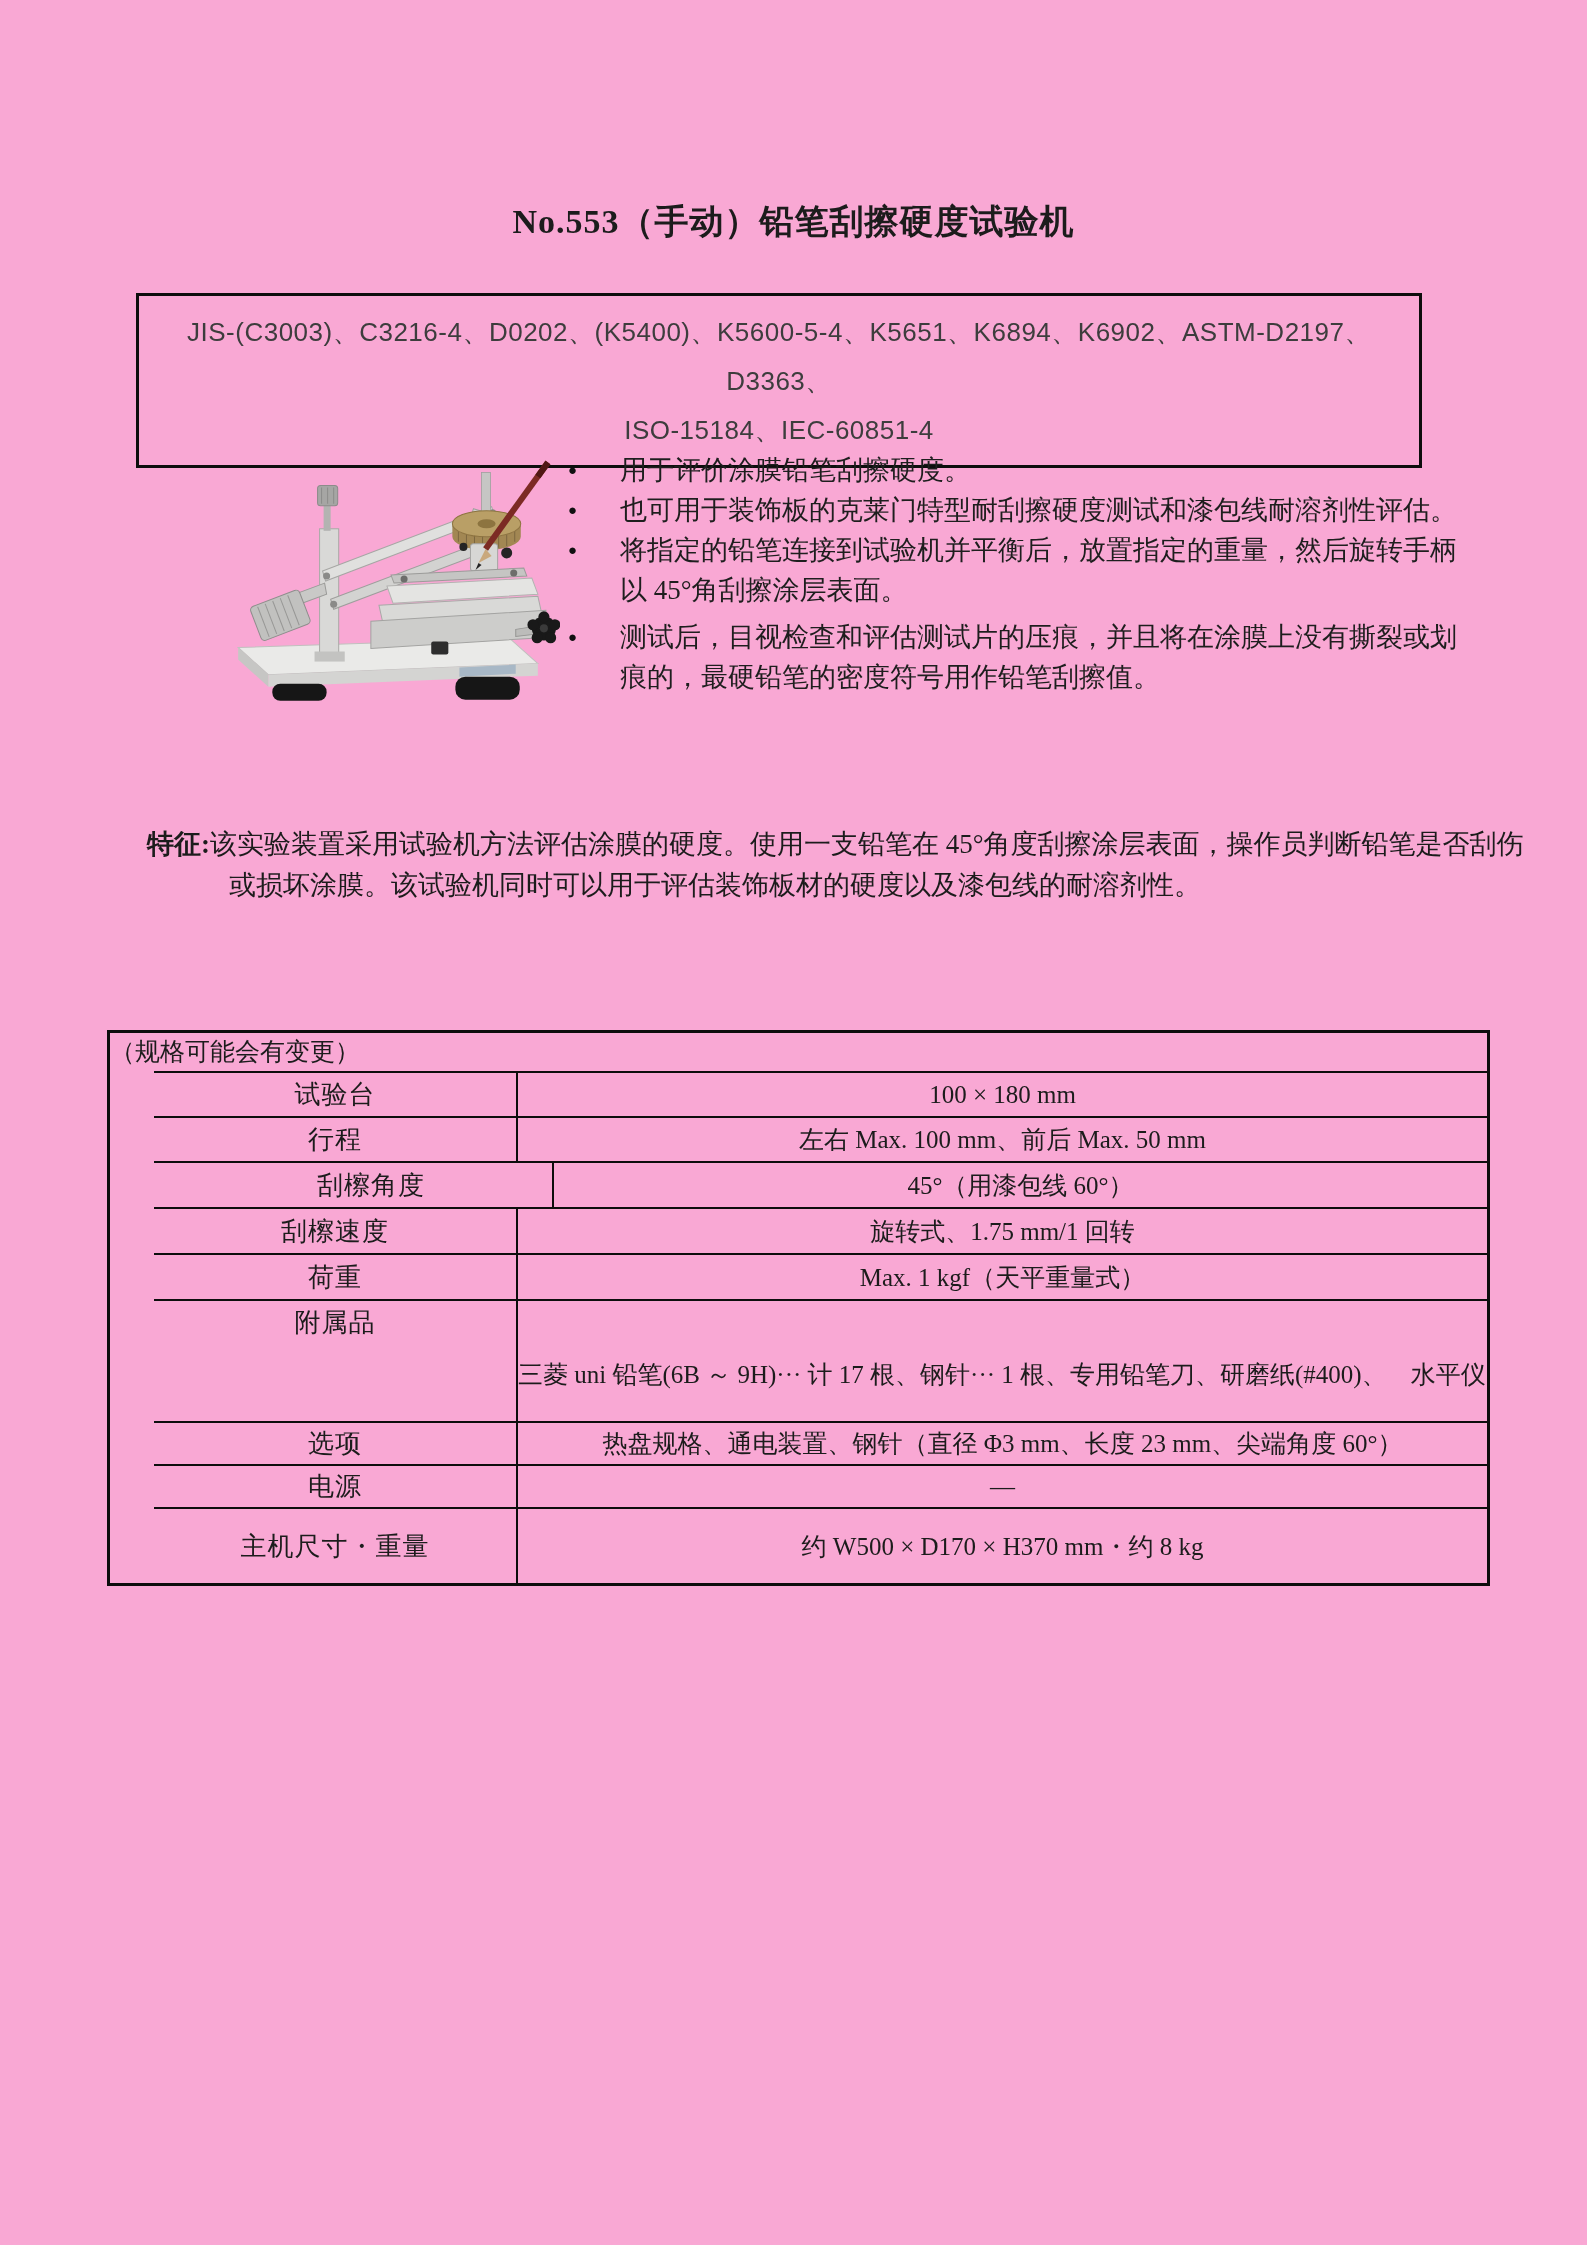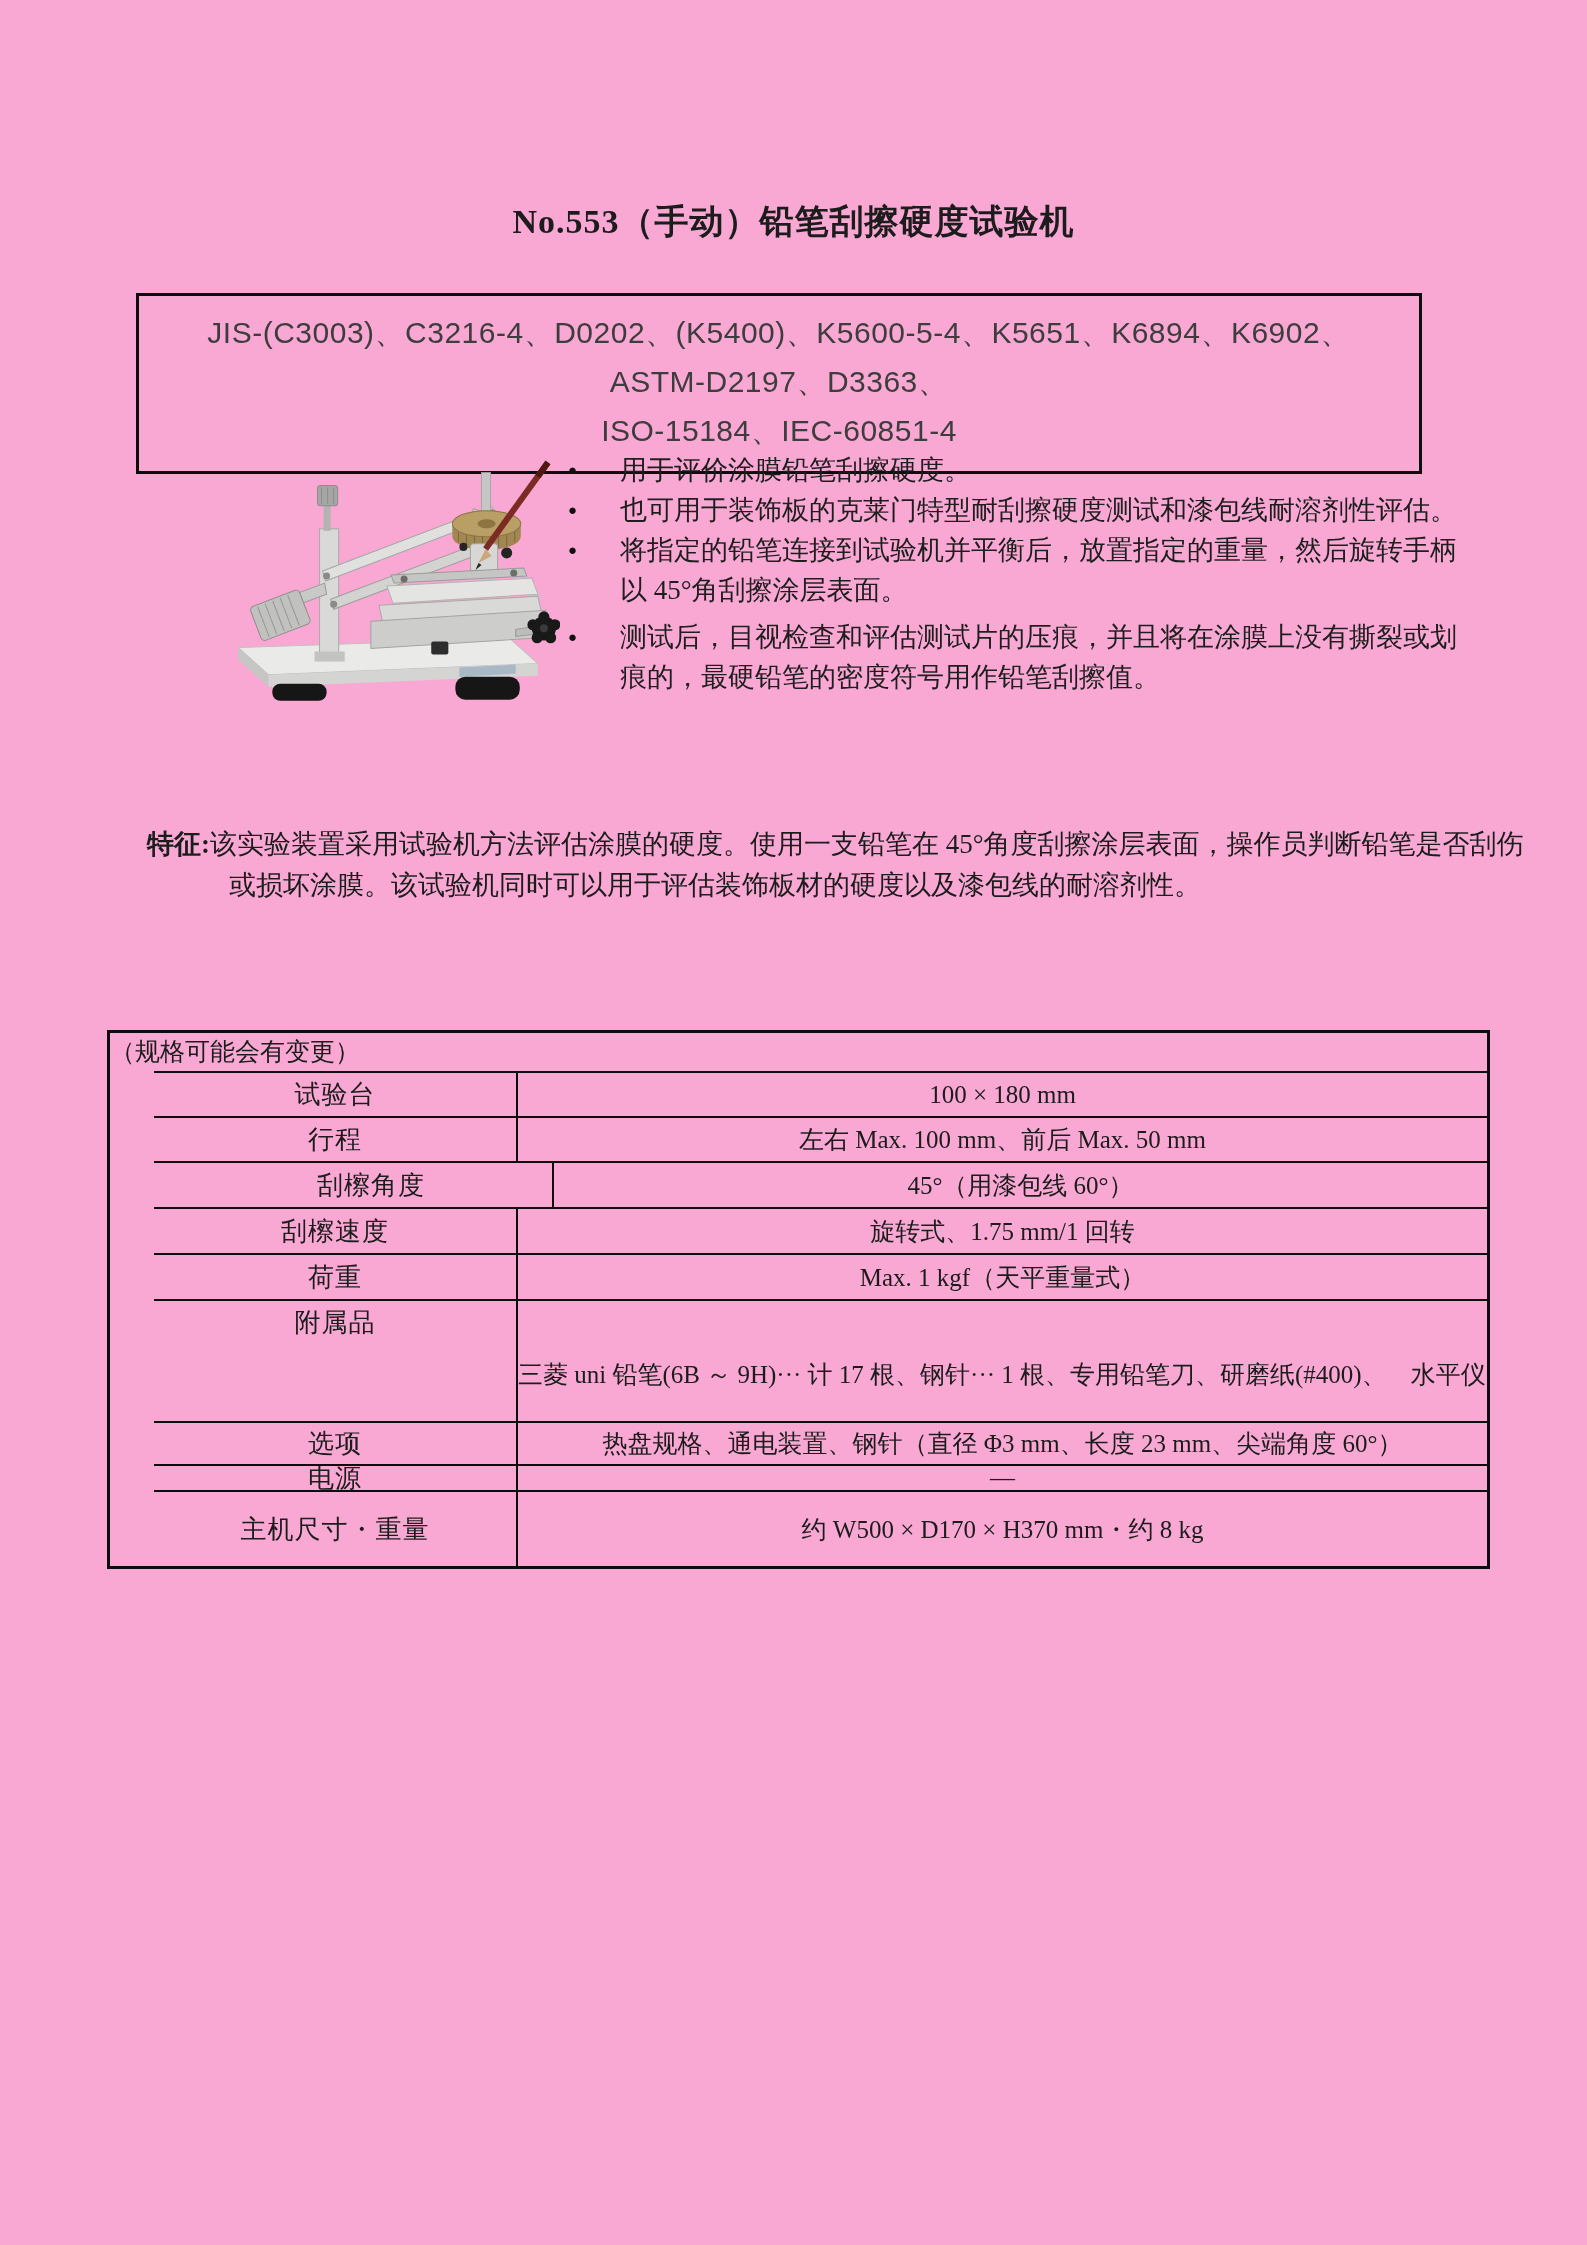--- a/index.html
+++ b/index.html
@@ -6,23 +6,23 @@
   .page{
     position:relative;width:1587px;height:2245px;background:#f9a8d4;overflow:hidden;
     font-family:"Liberation Serif","DejaVu Serif",serif;color:#1c1c1c;
   }
   .title{
     position:absolute;top:199px;left:0;width:100%;margin:0;
     text-align:center;font-size:34px;font-weight:600;letter-spacing:1px;
   }
   .standards{
     position:absolute;left:136px;top:293px;width:1286px;box-sizing:border-box;
-    border:3px solid #0d0d0d;padding:12px 40px 16px;text-align:center;
+    border:3px solid #0d0d0d;padding:12px 40px 10px;text-align:center;
     font-family:"Liberation Sans","DejaVu Sans",sans-serif;
-    font-size:30px;line-height:49px;color:#3d3d3d;letter-spacing:0.5px;
+    font-size:26px;line-height:49px;color:#3d3d3d;letter-spacing:0.5px;
   }
   .figure{position:absolute;left:222px;top:422px;width:338px;height:288px;}
   .figure svg{width:100%;height:100%;display:block;}
   .bullets{
     position:absolute;left:568px;top:450px;margin:0;padding:0;list-style:none;
     font-size:27px;line-height:40px;color:#1e1e1e;
   }
   .bullets li{display:flex;align-items:flex-start;}
   .bullets li.gap{margin-top:7px;}
   .dot{flex:0 0 52px;width:52px;font-size:15px;line-height:40px;color:#101010;}
@@ -189,21 +189,21 @@
       <div class="tlabel">附属品</div>
       <div class="tvalue">
         <div>三菱 uni 铅笔(6B ～ 9H)··· 计 17 根、钢针··· 1 根、专用铅笔刀、研磨纸(#400)、</div>
         <div>水平仪</div>
       </div>
     </div>
     <div class="trow" style="height:43px;">
       <div class="tlabel">选项</div>
       <div class="tvalue">热盘规格、通电装置、钢针（直径 Φ3 mm、长度 23 mm、尖端角度 60°）</div>
     </div>
-    <div class="trow" style="height:26px;">
+    <div class="trow" style="height:43px;">
       <div class="tlabel">电源</div>
       <div class="tvalue">—</div>
     </div>
     <div class="trow" style="height:76px;">
       <div class="tlabel">主机尺寸・重量</div>
       <div class="tvalue">约 W500 × D170 × H370 mm・约 8 kg</div>
     </div>
   </div>
 
 </div>

